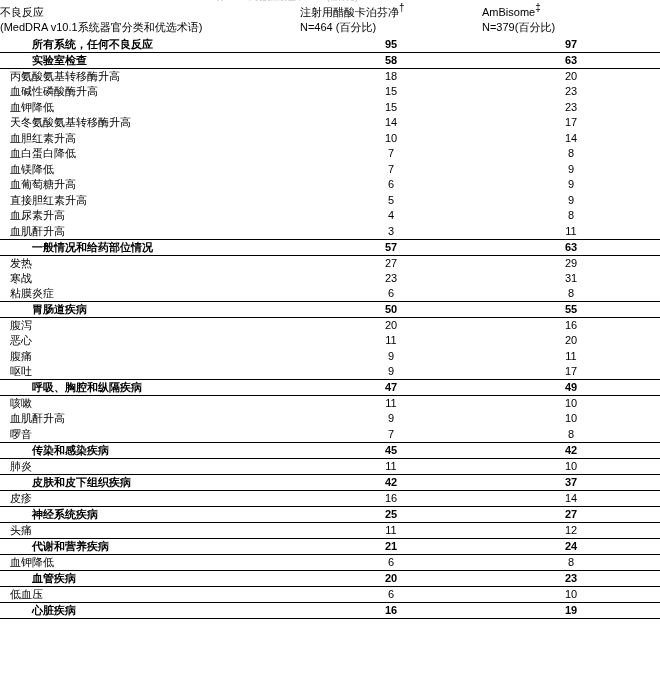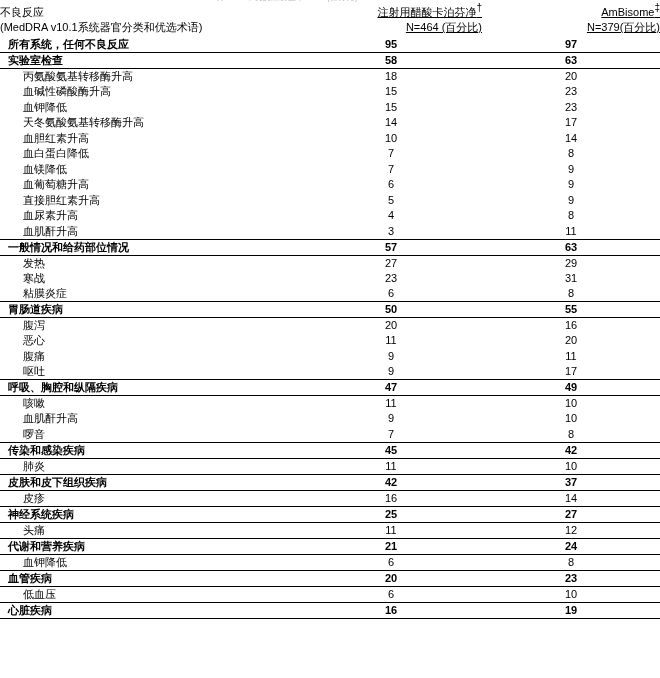--- a/index.html
+++ b/index.html
@@ -65,21 +65,21 @@
   thead tr.head-row { height: 34px; }
   thead th {
     border-top: 1.6px solid #000;
     border-bottom: 1.6px solid #000;
     padding: 3px 0 4px 0;
   }
   th.term-head {
     text-align: left;
     padding-left: 16px;
   }
-  th.num-head { text-align: right; text-decoration: underline; }
+  th.num-head { text-align: left; }
   .hd-line1 { display: block; line-height: 15px; }
   .hd-line2 { display: block; line-height: 15px; }
   .dagger { font-size: 10px; vertical-align: super; line-height: 0; }
 
   
   tbody tr { height: 15.5px; }
 
   td.term {
     text-align: left;
     line-height: 15px;
@@ -88,24 +88,24 @@
     text-align: center;
     line-height: 15px;
   }
 
   
   tr.soc > td {
     font-weight: bold;
     border-top: 1.3px solid #000;
     border-bottom: 1.3px solid #000;
   }
-  tr.soc > td.term { padding-left: 8px; }
-
-  
-  tr.pt > td.term { padding-left: 23px; }
+  tr.soc > td.term { padding-left: 32px; }
+
+  
+  tr.pt > td.term { padding-left: 10px; }
 
   
   tr.soc.first > td { border-top: 0; }
 
   tr.last-row > td { border-bottom: 1.6px solid #000; }
 </style>
 </head>
 <body>
 
 <div id="page">

